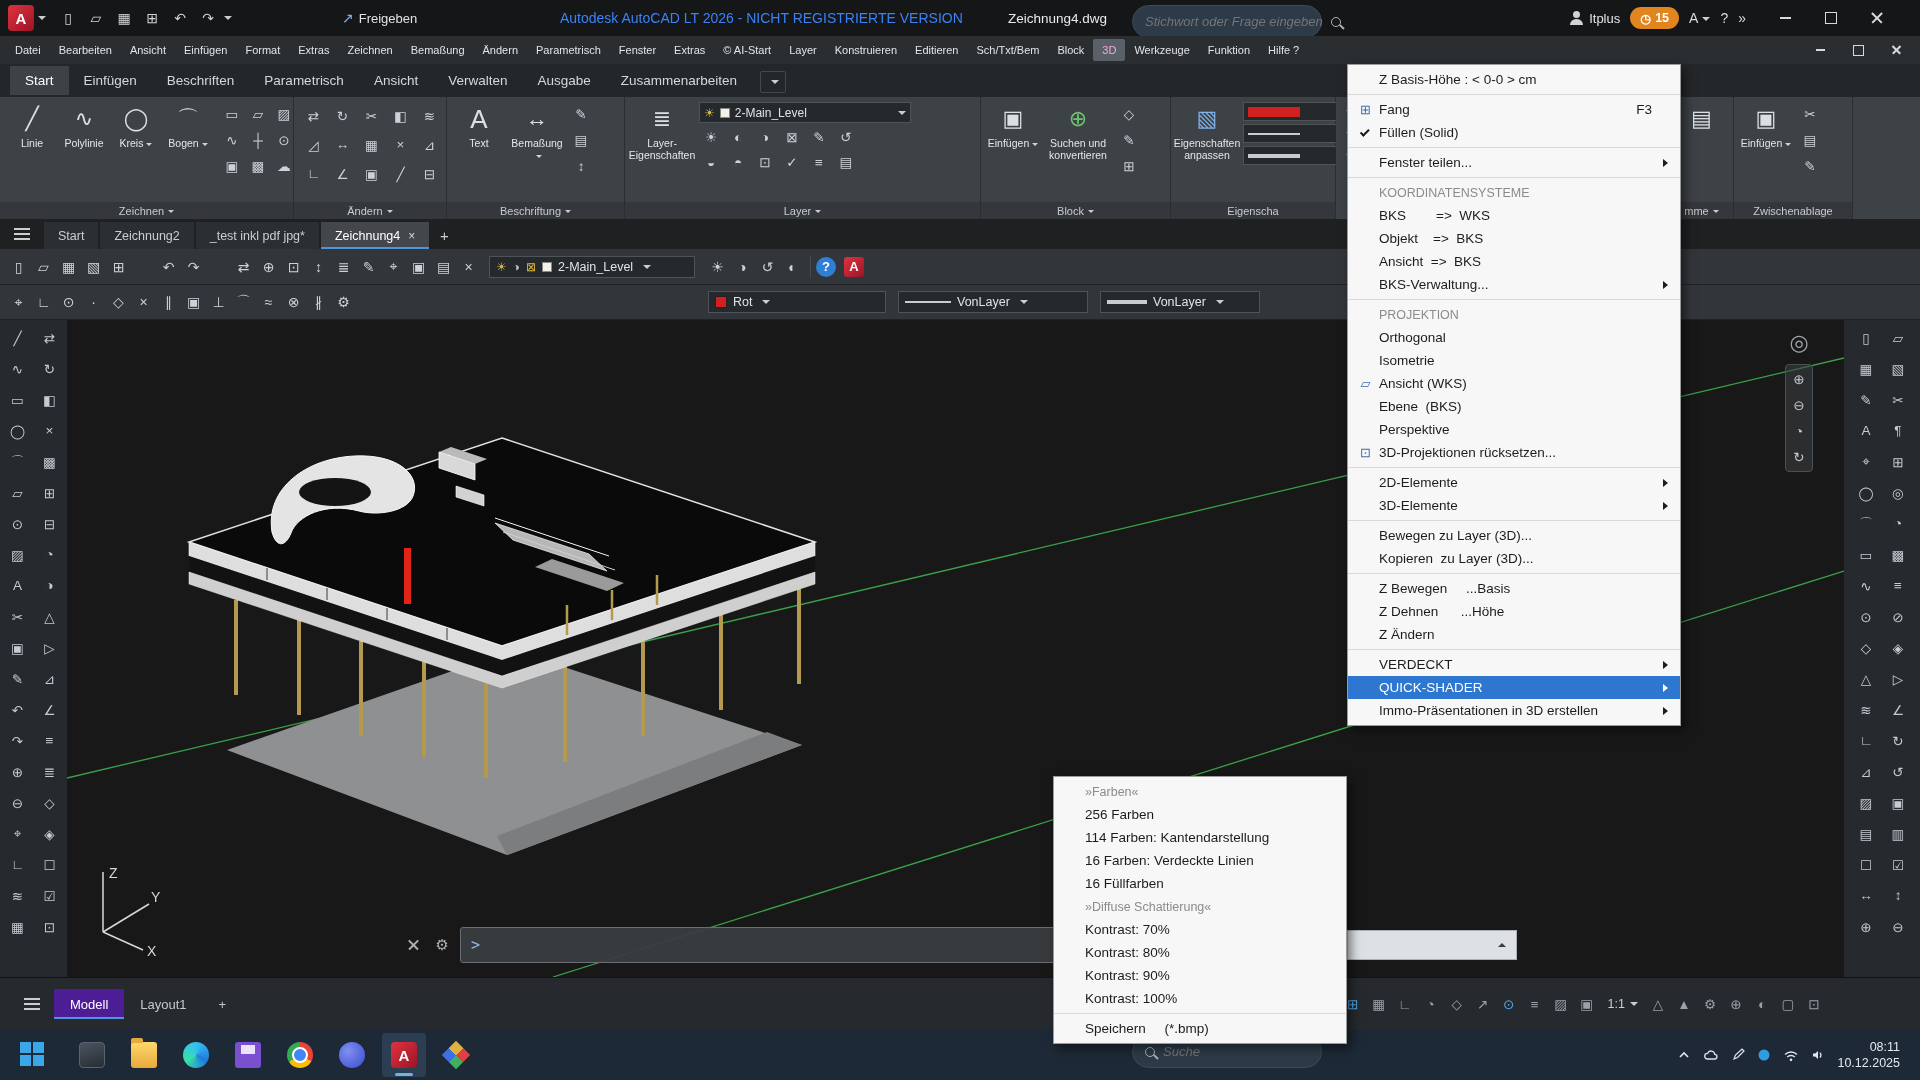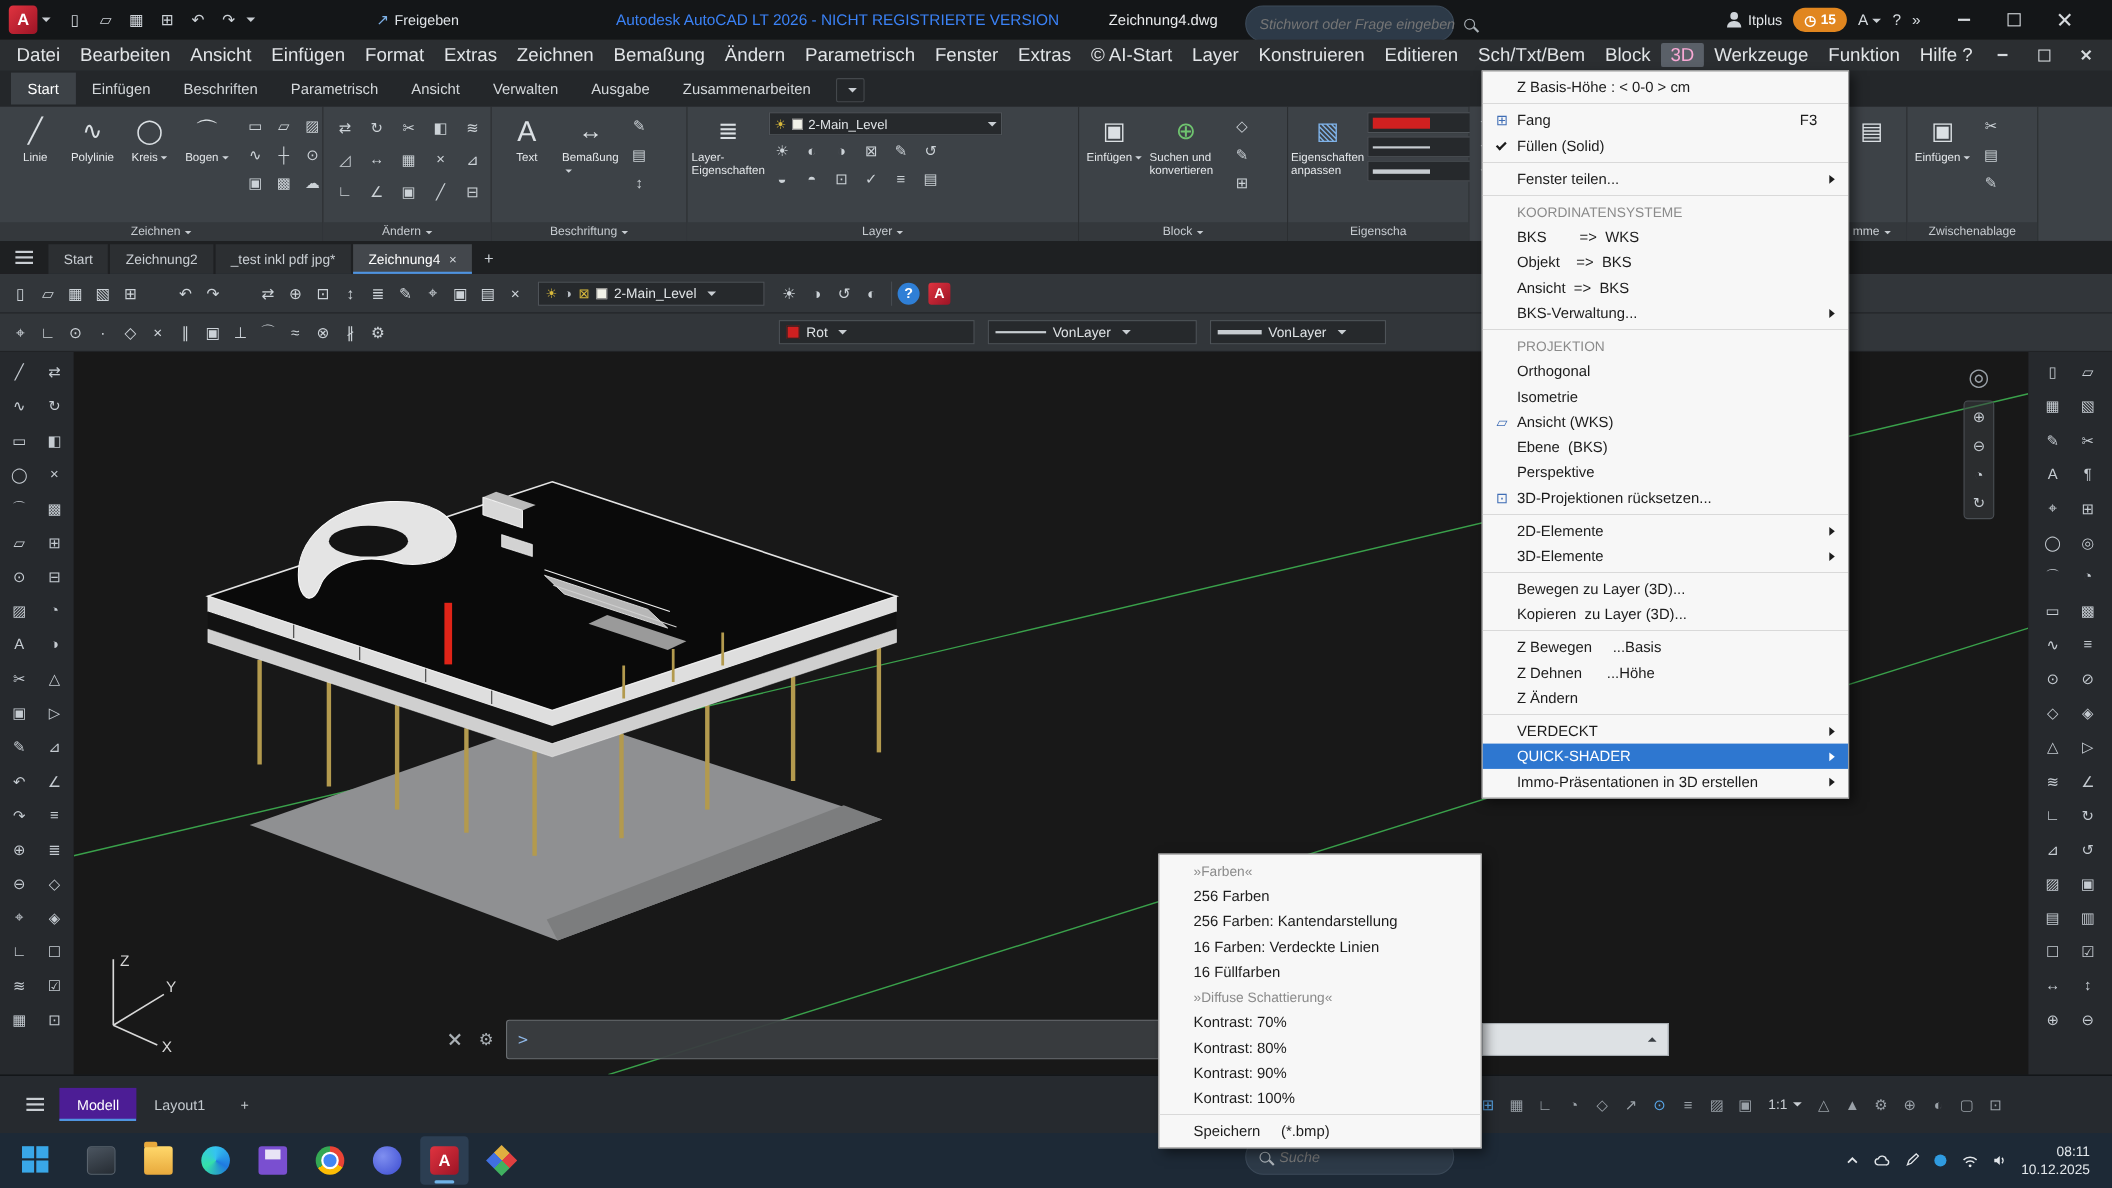--- a/index.html
+++ b/index.html
@@ -32,41 +32,41 @@
   .winbtns{display:flex;height:36px;margin-left:6px}
   .wbtn{width:46px;height:36px;display:flex;align-items:center;justify-content:center;position:relative}
   .w-min::before{content:"";width:11px;height:1.6px;background:#d6dade}
   .w-max::before{content:"";width:10px;height:10px;border:1.6px solid #d6dade}
   .w-close::before,.w-close::after{content:"";position:absolute;width:14px;height:1.6px;background:#d6dade}
   .w-close::before{transform:rotate(45deg)}.w-close::after{transform:rotate(-45deg)}
 
   
   .menubar{position:absolute;left:0;top:36px;width:100%;height:28px;background:#2b2e31;display:flex;align-items:center;padding:0 6px;z-index:10}
   .mb-items{display:flex;align-items:center;height:100%}
-  .mb-item{padding:0 9px;height:22px;display:flex;align-items:center;color:#e2e5e8;font-size:17px;white-space:nowrap}
+  .mb-item{padding:0 9px;height:22px;display:flex;align-items:center;color:#e2e5e8;font-size:11px;white-space:nowrap}
   .mb-item.open{background:#5a6068;border-radius:2px;color:#f9a8d4}
   .mb-wins{margin-left:auto;display:flex;gap:2px}
   .mb-wins .wbtn{width:36px;height:24px}
   .mb-wins .w-min::before{width:9px}.mb-wins .w-max::before{width:9px;height:9px}
   .mb-wins .w-close::before,.mb-wins .w-close::after{width:11px}
 
   
   .ribbon{position:absolute;left:0;top:64px;width:100%;height:155px;background:#3d4247;z-index:9}
   .rtabs{height:33px;background:#24272a;display:flex;align-items:flex-end;padding-left:10px}
   .rtab{padding:0 15px;height:29px;display:flex;align-items:center;color:#d4d8db;font-size:13.5px}
   .rtab.active{background:#3d4247;color:#fff}
   .ribbon-min{width:26px;height:22px;margin:0 0 4px 8px;display:flex;align-items:center;justify-content:center;border:1px solid #44484c;border-radius:2px}
   .rbody{height:122px;display:flex}
   .panel{border-right:1px solid #2b2e31;display:flex;flex-direction:column}
   .pc{flex:1;display:flex;align-items:flex-start;padding:5px 6px;gap:6px}
   .plabel{height:17px;font-size:11px;color:#c7ccd1;display:flex;align-items:center;justify-content:center;gap:4px;background:#34383c}
   .plabel.dd::after{content:"";border:3.5px solid transparent;border-top-color:#c7ccd1;transform:translateY(2px)}
   .rb-big{width:52px;display:flex;flex-direction:column;align-items:center;gap:1px}
   .rb-ico{width:34px;height:34px;display:flex;align-items:center;justify-content:center;font-size:22px;color:#dbe0e4}
-  .rb-cap{font-size:10.5px;color:#e4e7ea;line-height:1.15}
+  .rb-cap{font-size:10.5px;color:#e4e7ea;text-align:center;line-height:1.15}
   .has-dd .rb-cap::after{content:"";display:inline-block;border:3px solid transparent;border-top-color:#cfd4d9;margin-left:3px;transform:translateY(2px)}
   .mini-grid{display:grid;gap:2px}
   .g3{grid-template-columns:repeat(3,24px)} .g5{grid-template-columns:repeat(5,27px)} .g1{grid-template-columns:24px}
   .mini{width:24px;height:24px;display:flex;align-items:center;justify-content:center;font-size:13.5px;color:#ccd2d7}
   .g5 .mini{width:27px;height:27px}
   .lp-col{display:flex;flex-direction:column;gap:3px}
   .rcombo{width:212px;height:21px;background:#26292c;border:1px solid #4e5轻358? #4e5358;display:flex;align-items:center;gap:5px;padding:0 4px;font-size:12px;color:#dfe3e6}
   .rcombo{border:1px solid #4e5358}
   .lc-chip{width:10px;height:10px;background:#f2f2e8;border:1px solid #888;flex:0 0 auto}
   .lc-ico{font-size:12px;color:#d8b93c}
@@ -1639,21 +1639,21 @@
       </div>
 
       <div class="mi" data-name="submenu-item">
         <span class="mi-gutter"></span>
         <span class="mi-label">256 Farben</span>
 
       </div>
 
       <div class="mi" data-name="submenu-item">
         <span class="mi-gutter"></span>
-        <span class="mi-label">256 Farben: Kantendarstellung</span>
+        <span class="mi-label">114 Farben: Kantendarstellung</span>
 
       </div>
 
       <div class="mi" data-name="submenu-item">
         <span class="mi-gutter"></span>
         <span class="mi-label">16 Farben: Verdeckte Linien</span>
 
       </div>
 
       <div class="mi" data-name="submenu-item">

